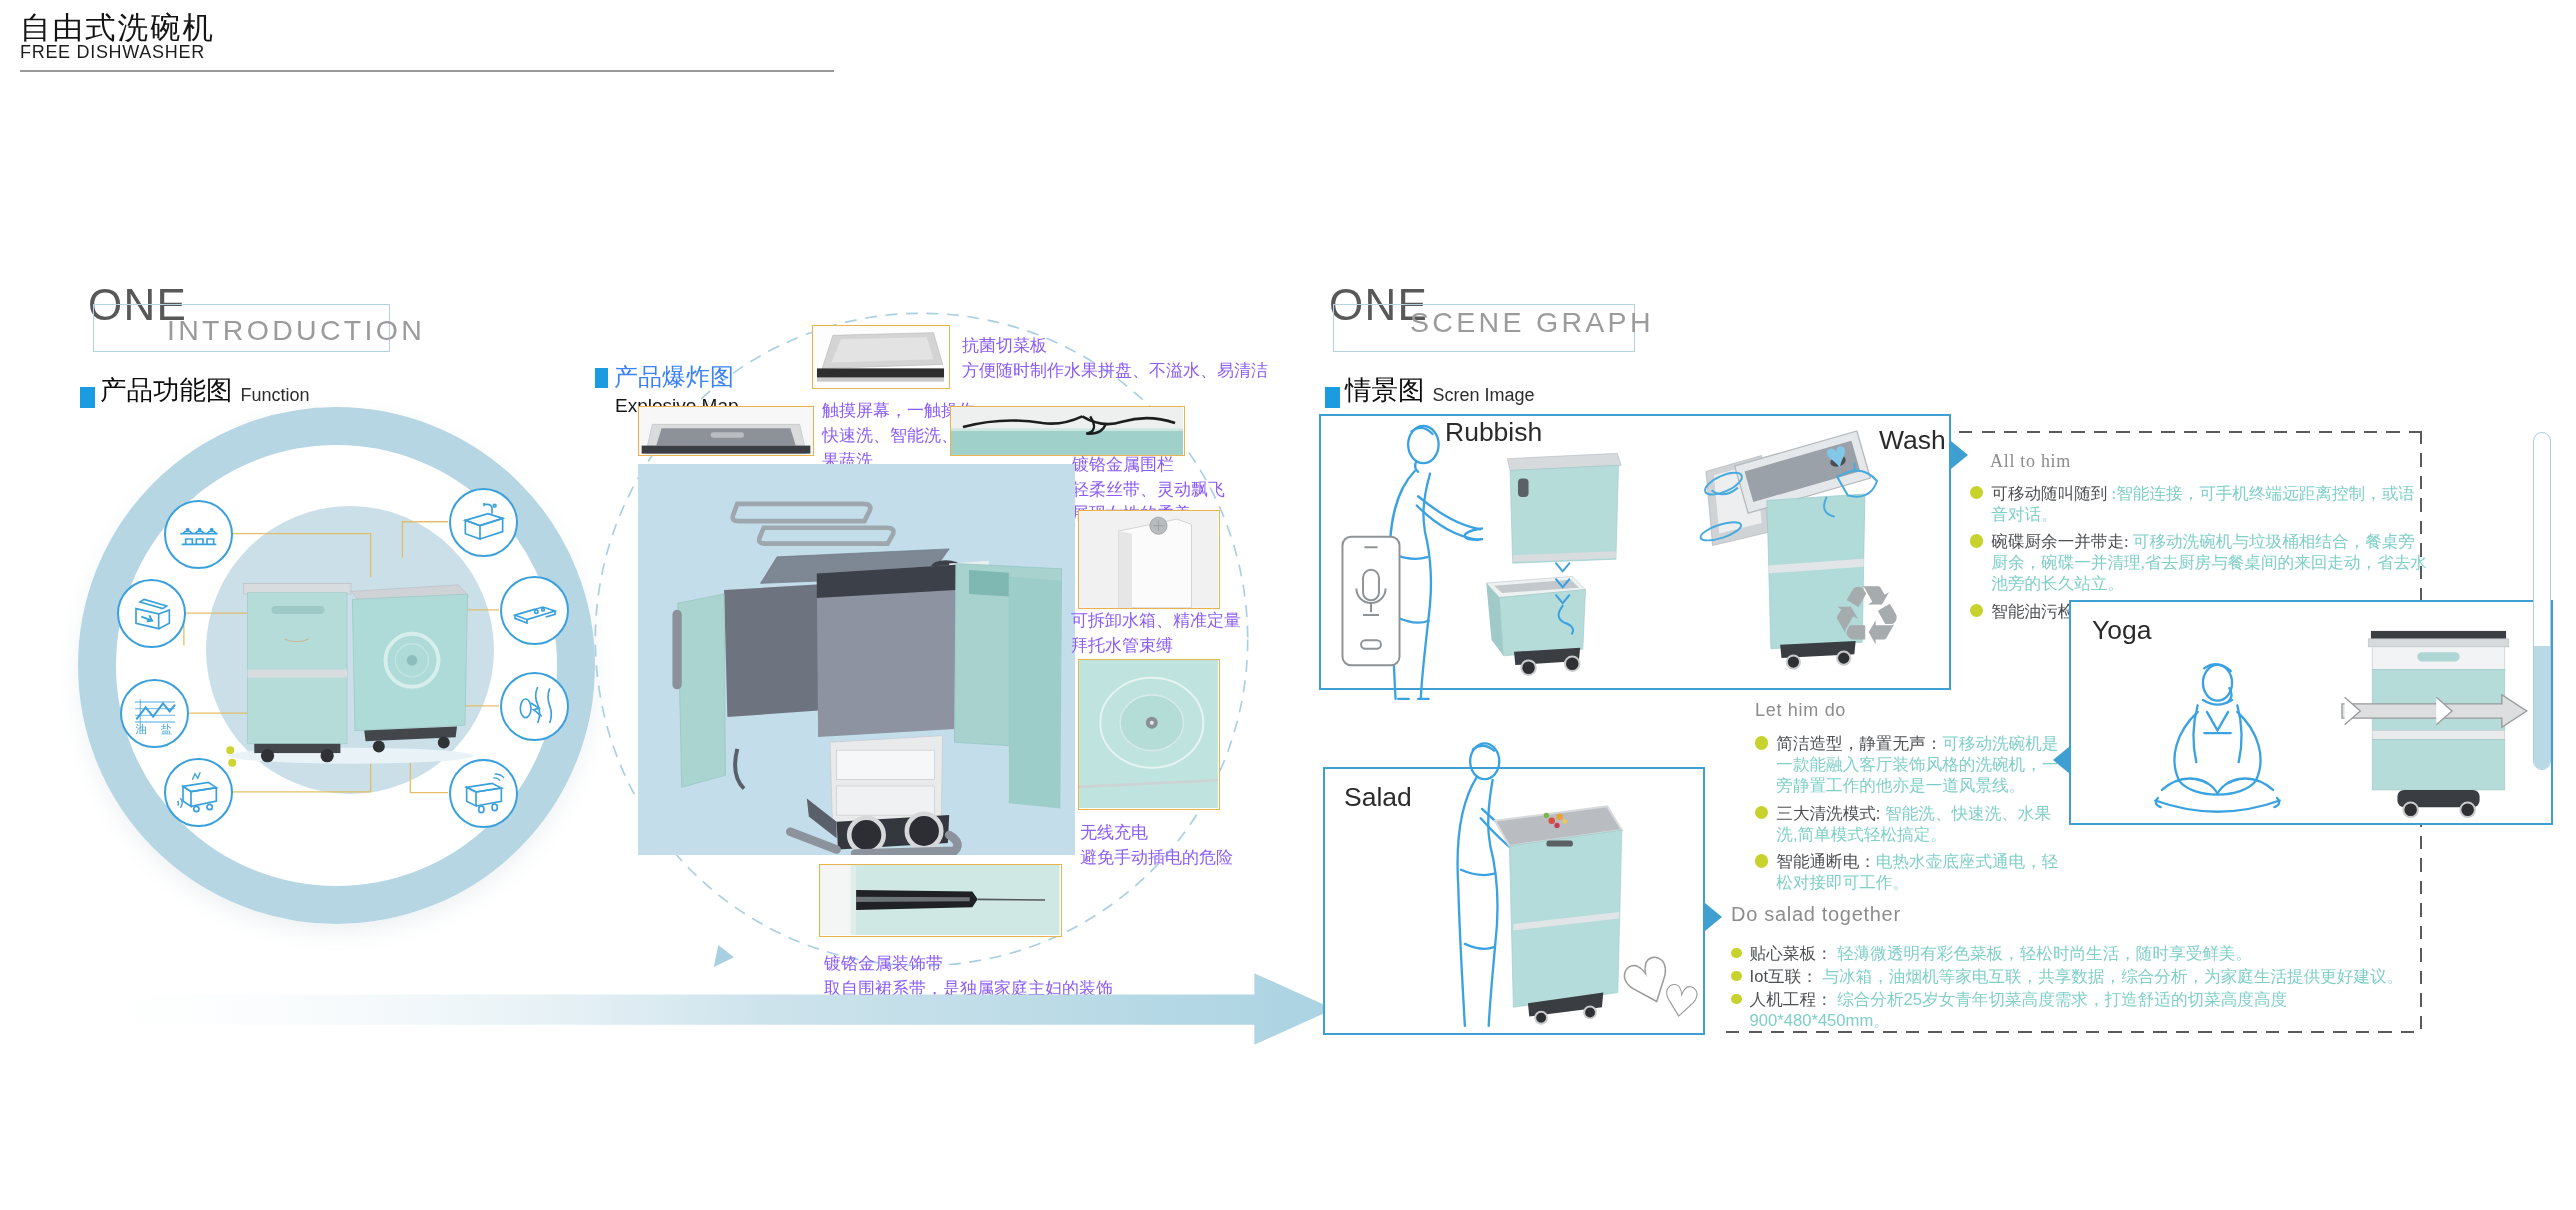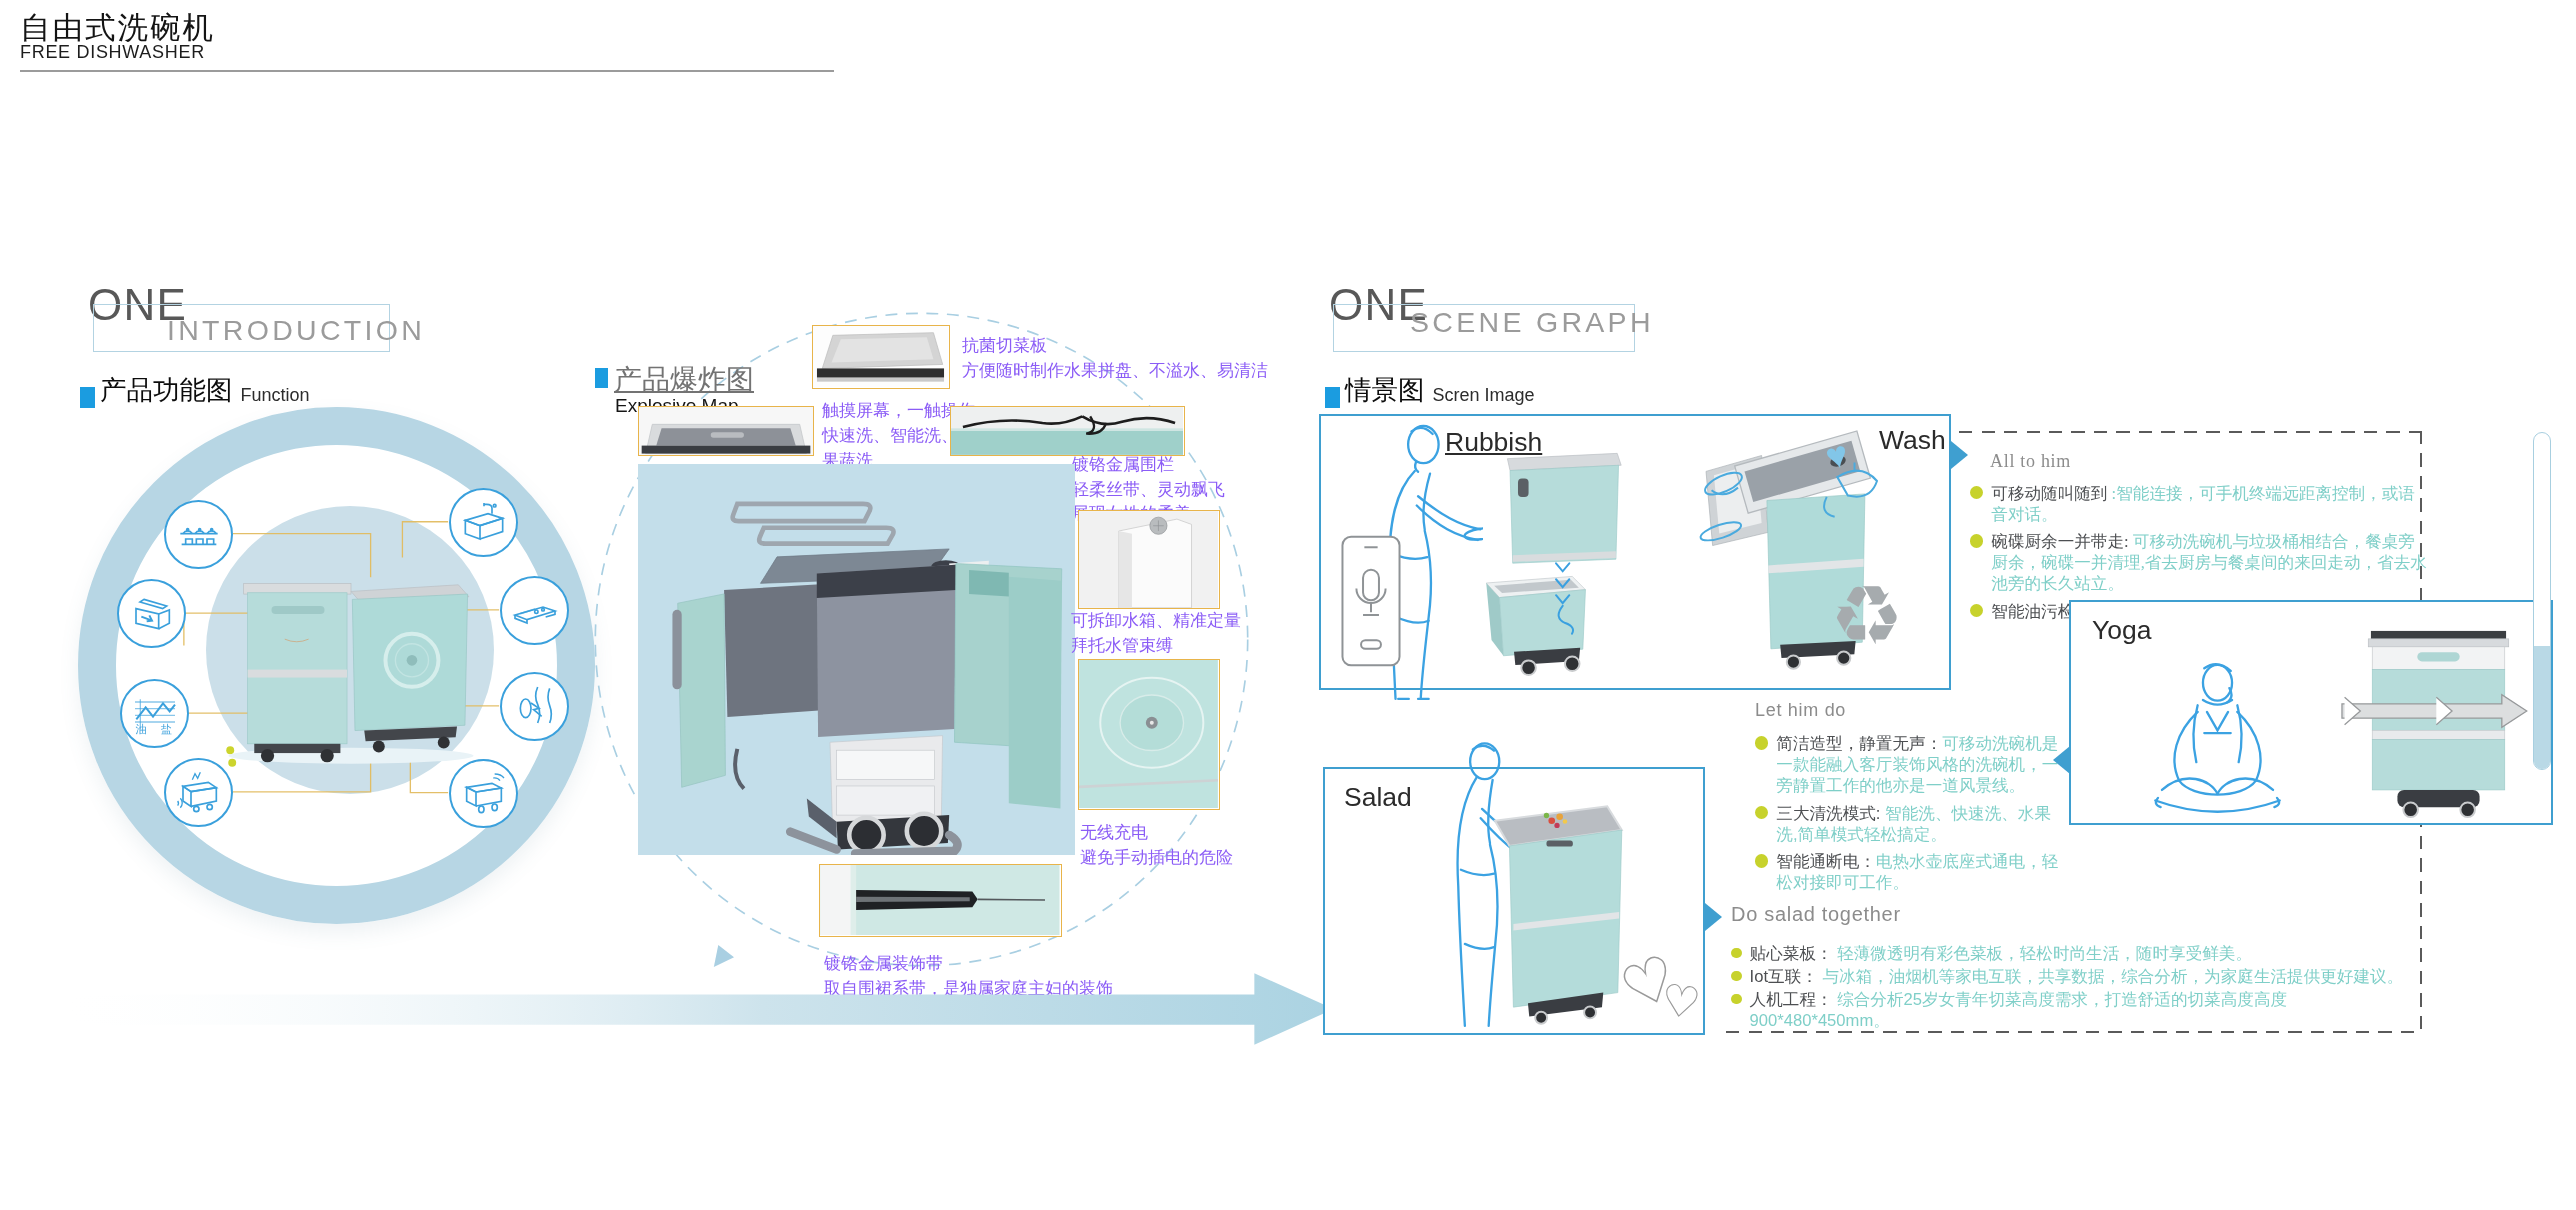--- a/index.html
+++ b/index.html
@@ -191,21 +191,21 @@
       <ellipse cx="52" cy="56" rx="4" ry="5"></ellipse>
   </svg>
 </div>
 
 <svg class="abs" style="left:590px; top:308px;" width="663" height="663" viewBox="0 0 1000 1000">
   <circle cx="500" cy="500" r="492" fill="none" stroke="#a9cfe2" stroke-width="2.5" stroke-dasharray="18 13"></circle>
 </svg>
 <div class="abs tri-down" style="left:710px; top:949px; transform:rotate(38deg);"></div>
 
 <div class="abs" style="left:595px; top:368px; width:13.3px; height:20px; background:#1b9ce0;"></div>
-<div class="abs" style="left:614px; top:361px; font-size:28px; color:#737373;text-decoration:underline;">产品爆炸图</div>
+<div class="abs" style="left:614px; top:361px; font-size:24px; color:#3b82f6;">产品爆炸图</div>
 <div class="abs" style="left:615px; top:395px; font-size:19px; color:#161616;">Explosive Map</div>
 
 <div class="abs img-card" style="left:812px; top:325px; width:138px; height:64px;">
   <svg width="135" height="61" viewBox="0 0 204 92">
     <rect width="204" height="92" fill="#fdfdfd"></rect>
     <polygon points="30,14 182,10 196,58 14,64" fill="#d4d4d4" stroke="#b9b9b9"></polygon>
     <polygon points="42,20 172,17 182,50 28,55" fill="#e3e3e3"></polygon>
     <rect x="6" y="64" width="192" height="14" fill="#2e2e2e"></rect>
     <rect x="6" y="78" width="192" height="6" fill="#c9c9c9"></rect>
   </svg>
@@ -325,21 +325,21 @@
   <span class="sq"></span>
   <span class="label-zh">情景图</span>
   <span class="label-en">Scren Image</span>
 </div>
 
 <div class="abs dash-h" style="left:1959px; top:431px; width:464px;"></div>
 <div class="abs dash-v" style="left:2420px; top:431px; height:602px;"></div>
 <div class="abs dash-h" style="left:1726px; top:1031px; width:697px;"></div>
 
 <div class="abs panel" style="left:1319px; top:414px; width:632px; height:276px;"></div>
-<div class="abs panel-label" style="left:1445px; top:427px;text-decoration:underline;">Rubbish</div>
+<div class="abs panel-label" style="left:1445px; top:417px;">Rubbish</div>
 <div class="abs panel-label" style="left:1879px; top:425px;">Wash</div>
 
 <svg class="abs" style="left:1324px; top:418px;" width="159" height="285" viewBox="0 0 240 430" fill="none" stroke="#3ba2e2" stroke-width="3.5" stroke-linecap="round">
   <ellipse cx="150" cy="40" rx="23" ry="28"></ellipse>
   <path d="M132,20 q16,-12 32,4"></path>
   <path d="M139,66 q-4,10 3,15"></path>
   <path d="M137,80 C106,112 96,170 100,235 C102,300 104,345 108,424"></path>
   <path d="M160,84 C152,112 147,140 152,168"></path>
   <path d="M142,118 C176,146 204,162 236,168"></path>
   <path d="M140,132 C172,164 200,178 232,184"></path>

